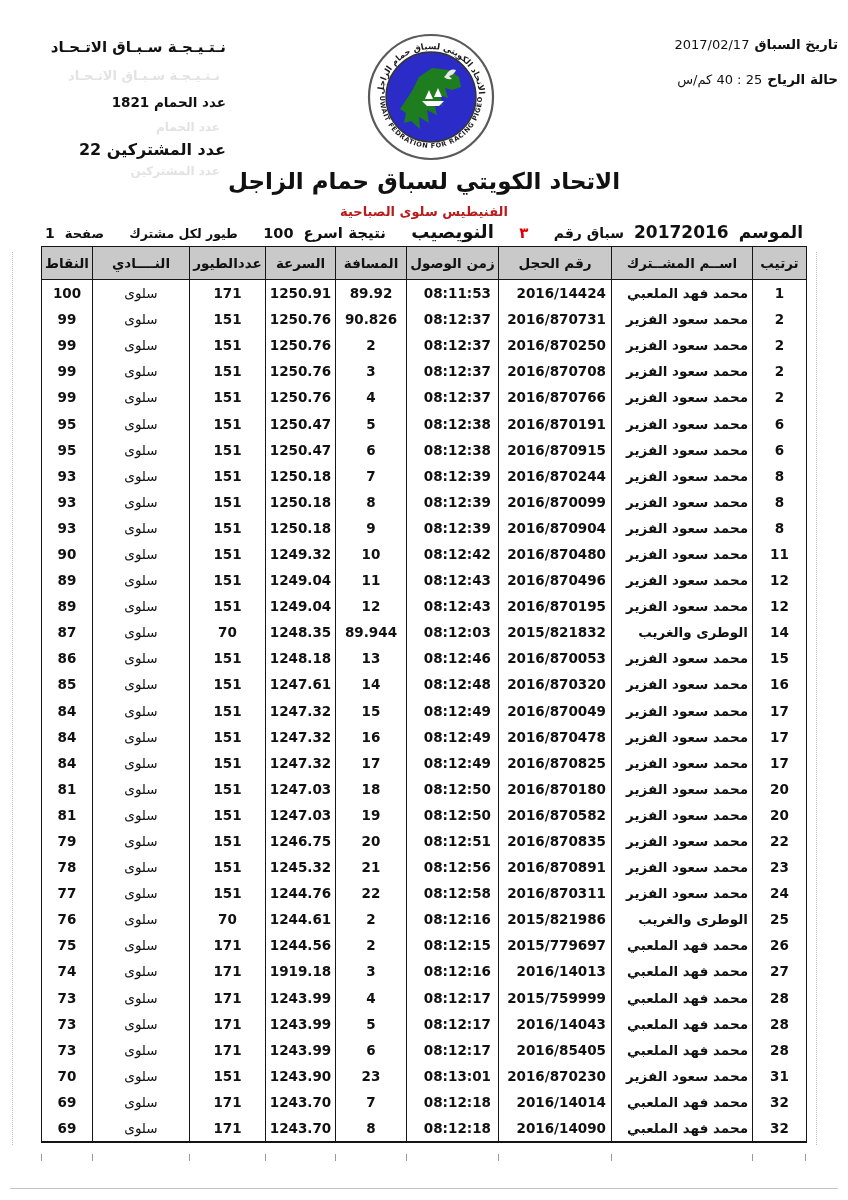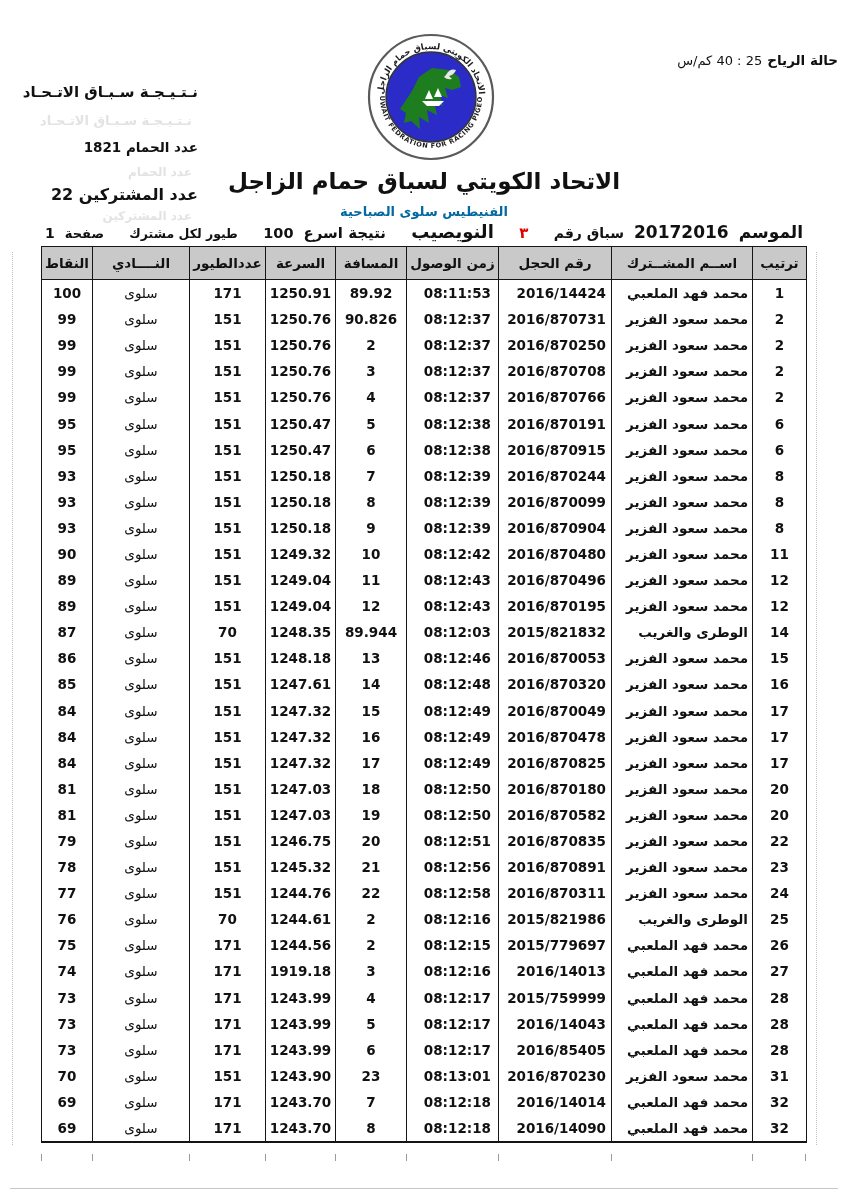--- a/index.html
+++ b/index.html
@@ -8,36 +8,36 @@
     font-family:"DejaVu Sans",sans-serif;color:#111;
   }
   
   .meta{position:absolute;top:34px;right:10px;width:250px;direction:rtl;text-align:right;}
   .meta-line{margin-bottom:12px;white-space:nowrap;}
   .meta-line .lbl{font-weight:bold;font-size:13.5px;}
   .meta-line .val{font-size:13px;}
   .meta-line.m3,.meta-line.m4{margin-top:16px;}
   .meta-line.m3 .val{font-size:12px;}
   
-  .left-head{position:absolute;top:38px;left:12px;width:186px;height:150px;direction:rtl;margin-top:45px;}
+  .left-head{position:absolute;top:38px;left:40px;width:186px;height:150px;direction:rtl;}
   .left-head .line{position:absolute;right:0;white-space:nowrap;font-weight:bold;}
   .result-title{top:0;font-size:15px;}
   .pigeon-line{top:56px;font-size:13.5px;}
   .part-line{top:102px;font-size:16px;}
   .ghost{position:absolute;right:6px;white-space:nowrap;font-weight:bold;color:#e3e3e3;filter:blur(0.5px);}
   .ghost.g1{top:30px;font-size:13px;}
   .ghost.g2{top:82px;font-size:12px;}
   .ghost.g3{top:126px;font-size:12px;}
   
   .logo{position:absolute;left:366px;top:32px;width:130px;height:130px;}
   
   .main-title{position:absolute;top:168px;left:0;width:100%;text-align:center;
     font-size:23px;font-weight:bold;direction:rtl;}
   .sub-title{position:absolute;top:204px;left:0;width:100%;text-align:center;
-    font-size:13px;font-weight:bold;color:#0369a1;direction:rtl;}
+    font-size:13px;font-weight:bold;color:#b91c1c;direction:rtl;}
   
   .season{position:absolute;top:221px;left:45px;width:758px;display:flex;direction:rtl;
     justify-content:space-between;align-items:baseline;white-space:nowrap;}
   .sg{display:flex;direction:rtl;gap:10px;align-items:baseline;}
   .season span{font-weight:bold;}
   .s-season-lbl,.s-season-val{font-size:17px;}
   .s-race-lbl{font-size:14px;}
   .s-race-no{font-size:15px;color:#dd0000;}
   .s-loc{font-size:18px;}
   .s-res{font-size:15px;}
@@ -75,20 +75,24 @@
   .edge-left{left:12px;}
   .edge-right{left:816px;}
   .bottom-line{position:absolute;top:1188px;left:10px;width:828px;height:1px;background:#c6c6c6;}
 </style>
 </head>
 <body>
 
 <div class="page">
 
   <div class="meta">
+    <div class="meta-line m1">
+      <span class="lbl">تاريخ السباق</span>
+      <span class="val">2017/02/17</span>
+    </div>
     <div class="meta-line m4">
       <span class="lbl">حالة الرياح</span>
       <span class="val">25 : 40 كم/س</span>
     </div>
   </div>
 
   <div class="left-head">
     <div class="line result-title">نـتـيـجـة سـبـاق الاتـحـاد</div>
     <div class="ghost g1">نـتـيـجـة سـبـاق الاتـحـاد</div>
     <div class="line pigeon-line">

